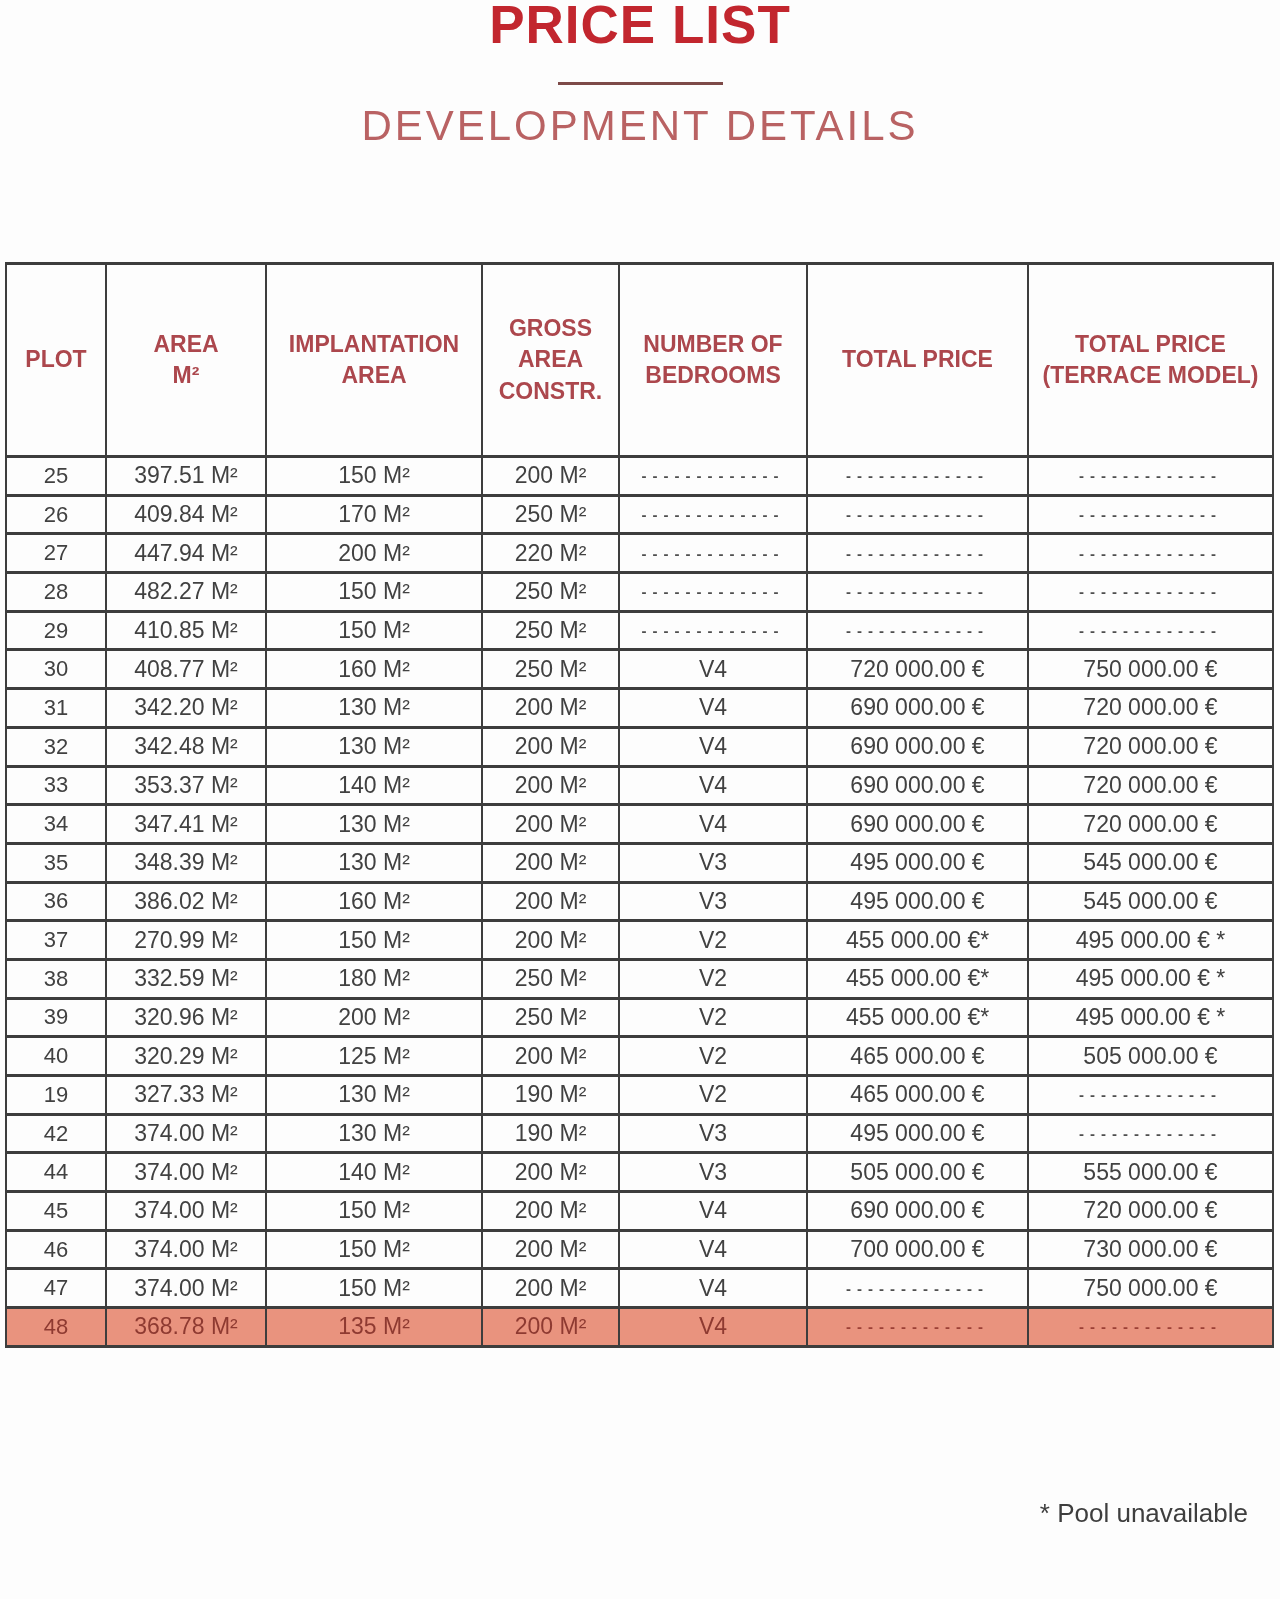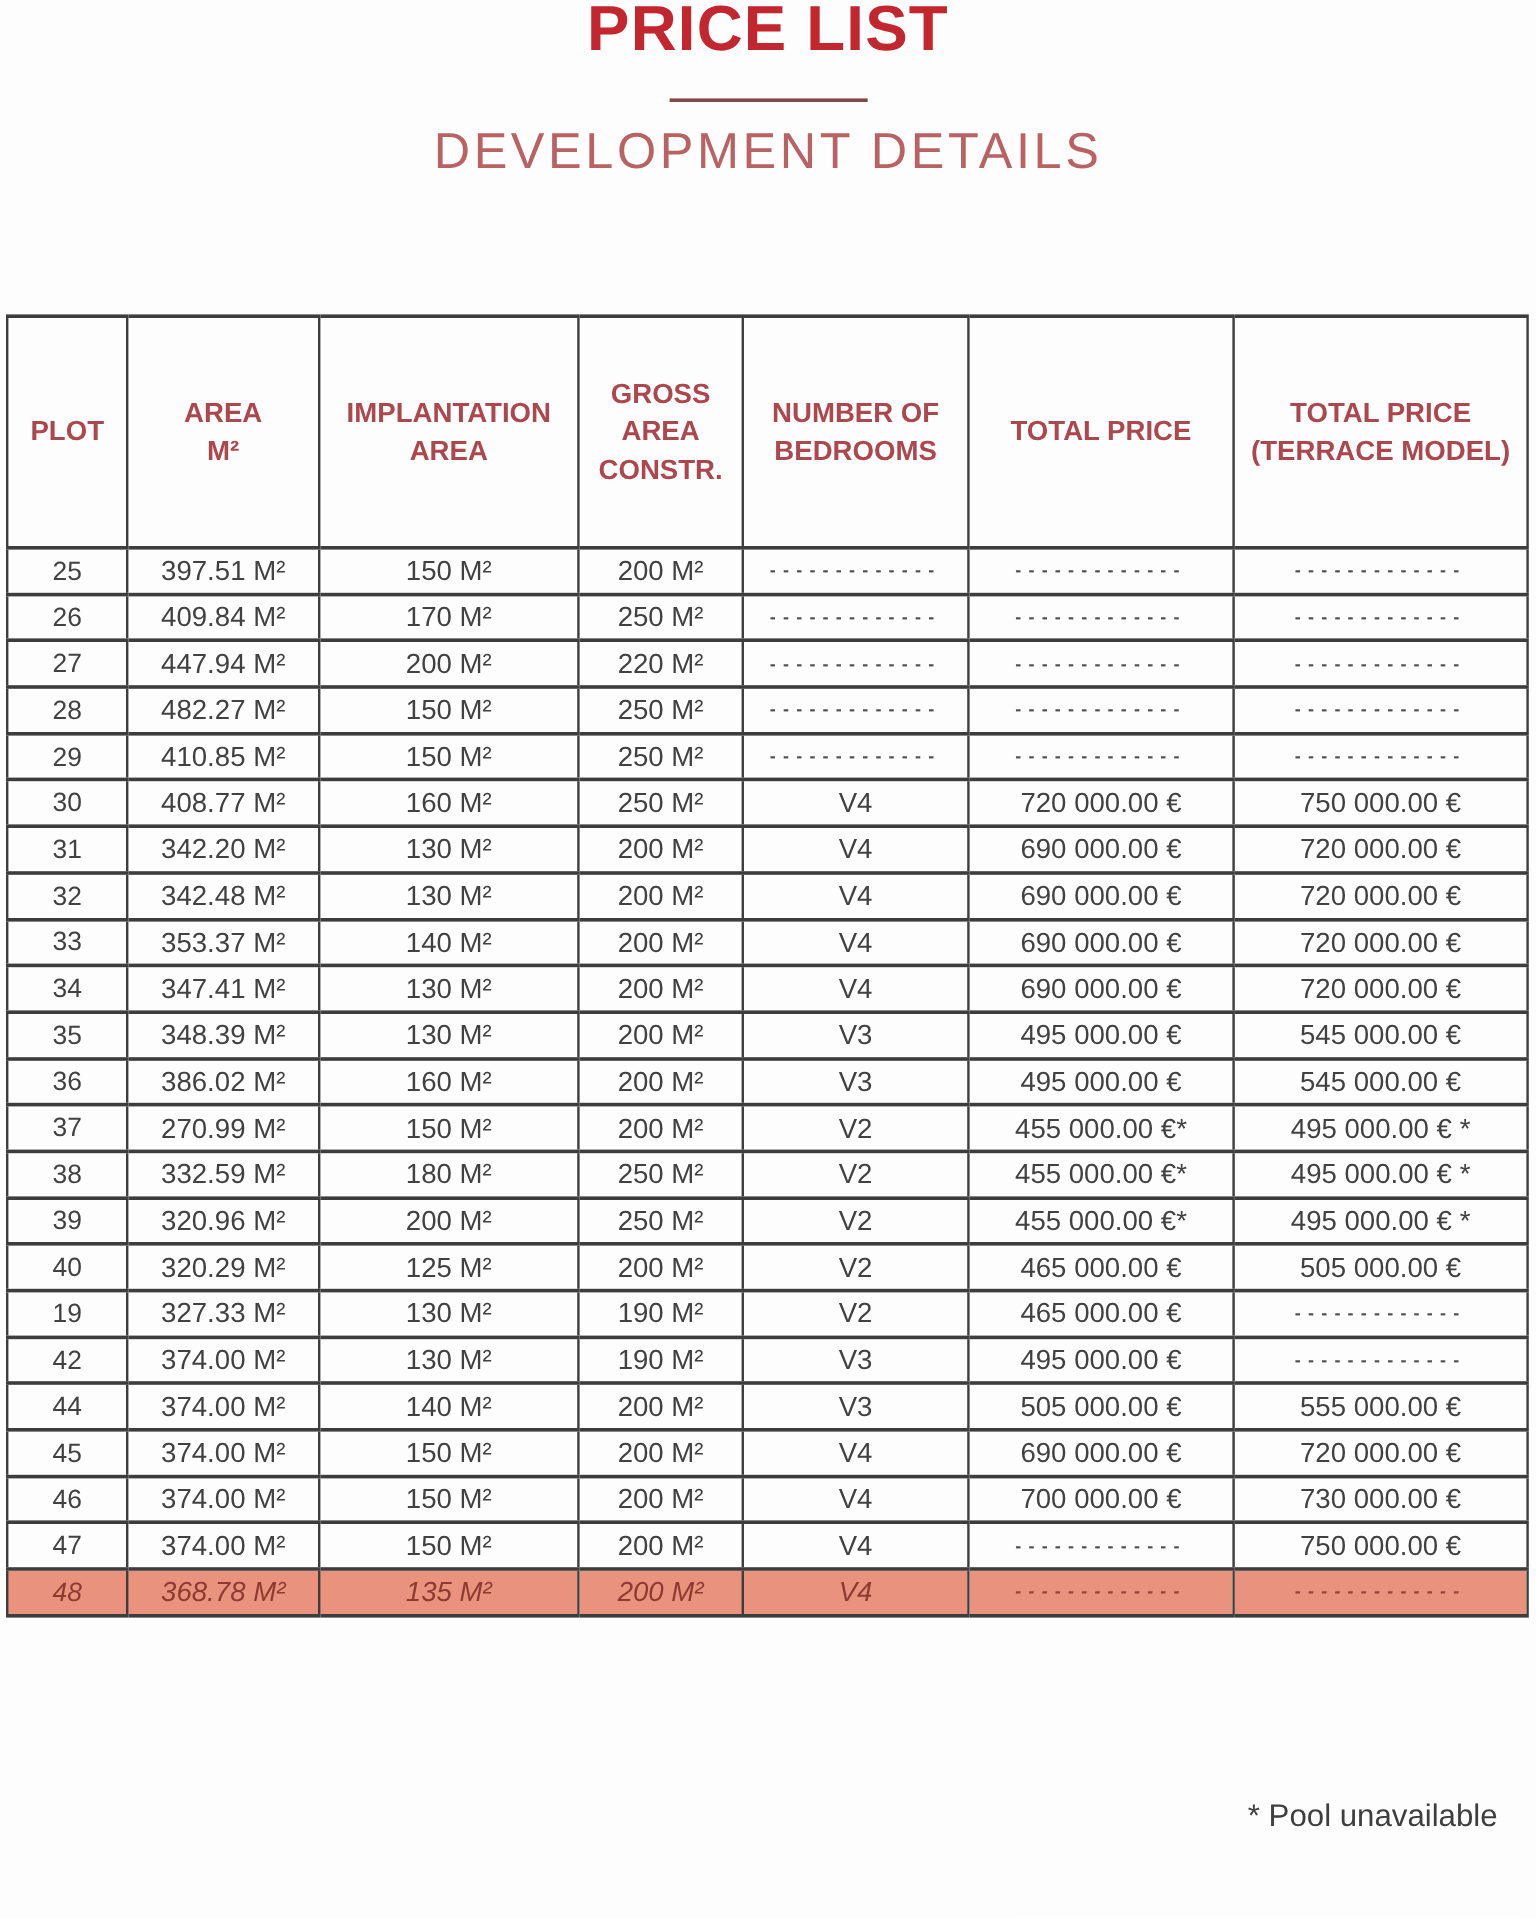--- a/index.html
+++ b/index.html
@@ -66,21 +66,21 @@
     font-size: 23px;
     color: #414141;
   }
   .price-table tbody td[data-name="cell-plot"] { font-size: 22px; }
   .price-table tbody td.dashes {
     font-size: 15px;
     font-weight: 700;
     letter-spacing: 6px;
     color: #4f4f4f;
   }
-  tr.sold td { background: #e9937e; color: #8e3a31 !important; font-style: italic; }
+  tr.sold td { background: #e9937e; color: #8e3a31 !important; }
   tr.sold td.dashes { color: #9c4036 !important; }
   .footnote {
     position: absolute;
     top: 1498px; right: 32px;
     font-size: 26px;
     color: #3e3e3e;
     text-align: right;
   }
   .legend {
     position: absolute;

